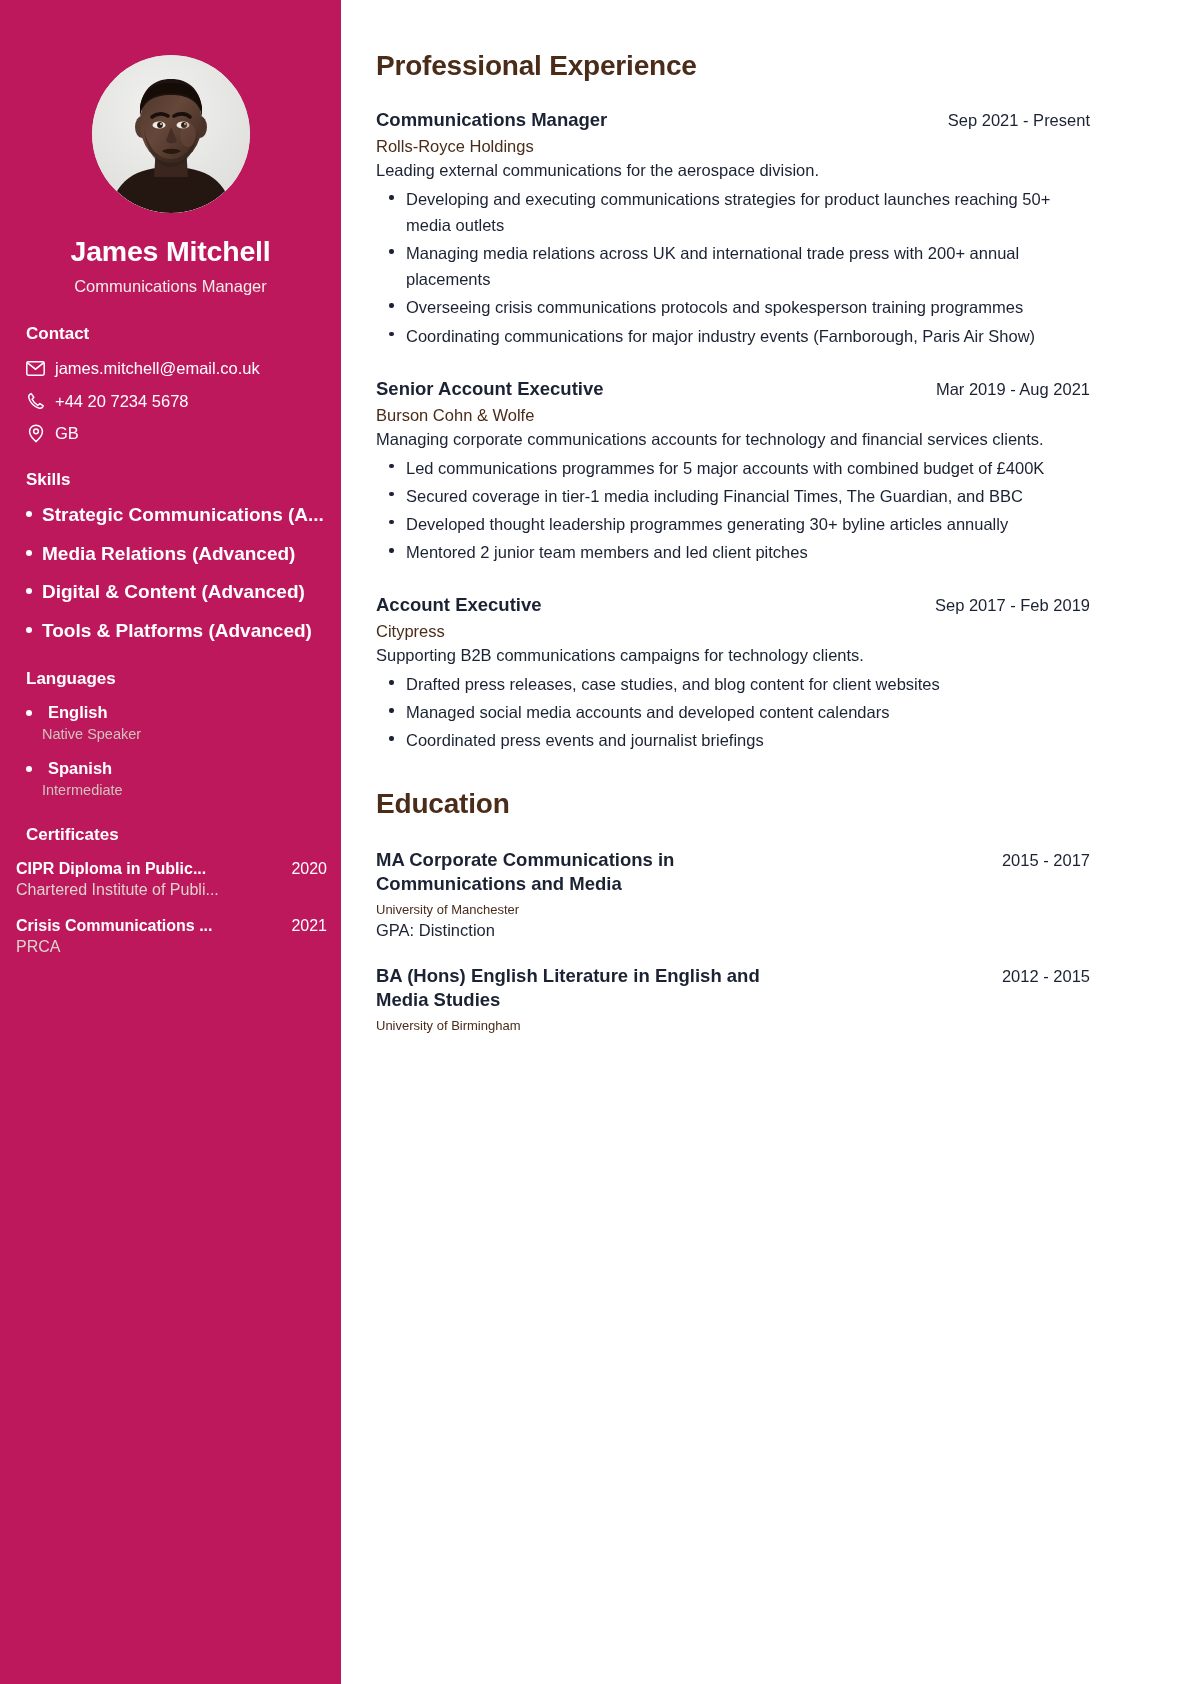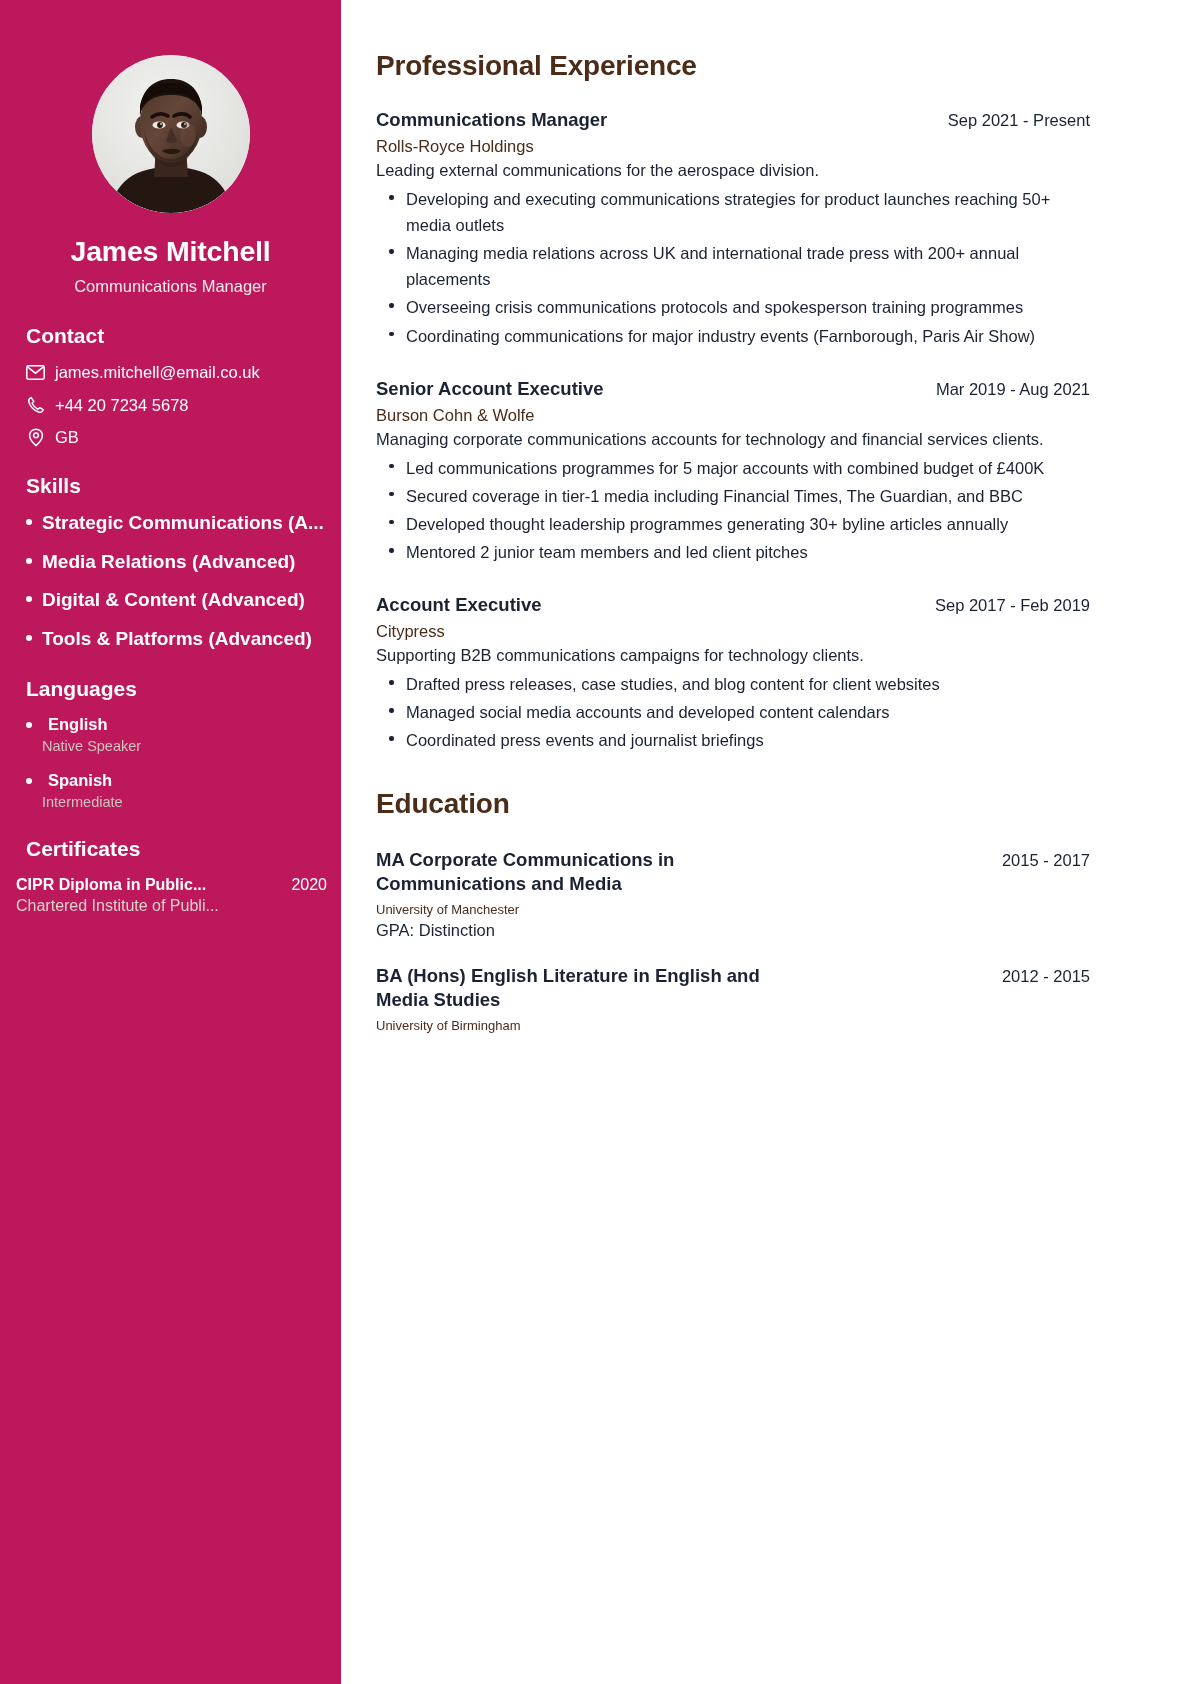--- a/index.html
+++ b/index.html
@@ -55,21 +55,21 @@
   }
   .sb-role {
     text-align: center;
     font-size: 16.5px;
     font-weight: normal;
     margin-top: 9px;
     color: #f2ece8;
   }
 
   .sb-section-title {
-    font-size: 21px;
+    font-size: 17px;
     font-weight: bold;
     color: #ffffff;
     padding: 0 8px 0 26px;
     margin-top: 28px;
     margin-bottom: 14px;
   }
   .sb-section-title.tight { margin-top: 26px; }
 
   .contact-list { padding: 0 22px 0 26px; }
   .contact-row {
@@ -386,20 +386,27 @@
 
     <div class="sb-section-title tight">Certificates</div>
     <div class="cert-list">
       <div class="cert-item">
         <div class="cert-top">
           <span class="cert-name">CIPR Diploma in Public...</span>
           <span class="cert-year">2020</span>
         </div>
         <div class="cert-issuer">Chartered Institute of Publi...</div>
       </div>
+      <div class="cert-item">
+        <div class="cert-top">
+          <span class="cert-name">Crisis Communications ...</span>
+          <span class="cert-year">2021</span>
+        </div>
+        <div class="cert-issuer">PRCA</div>
+      </div>
     </div>
 
   </aside>
 
   <main class="main">
 
     <h1 class="sec-title">Professional Experience</h1>
 
     <section class="job">
       <div class="job-head">

